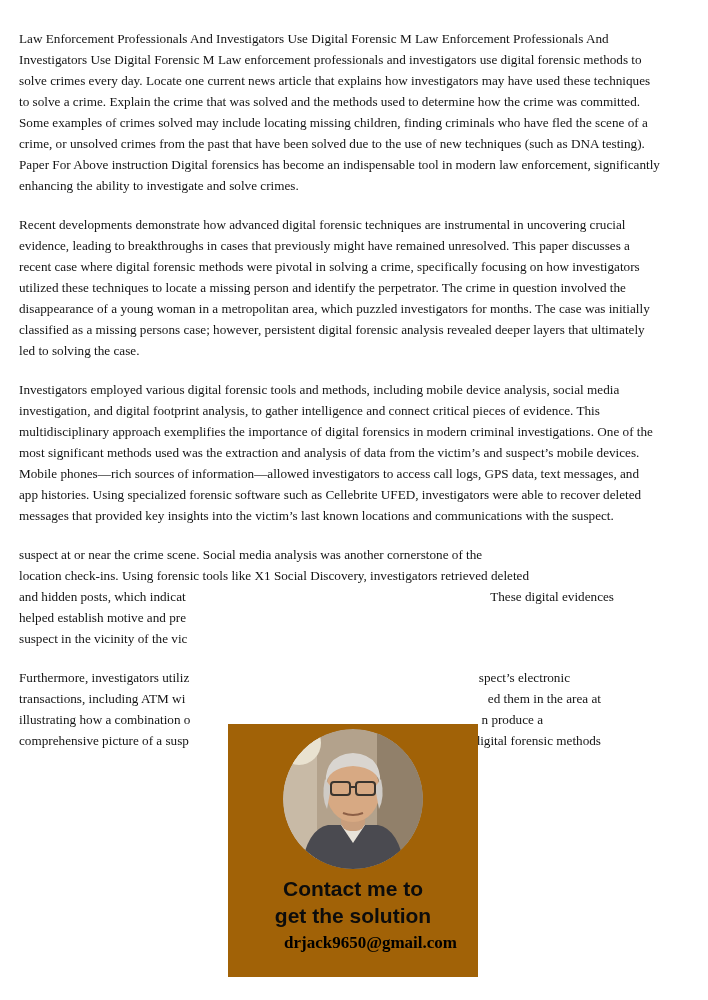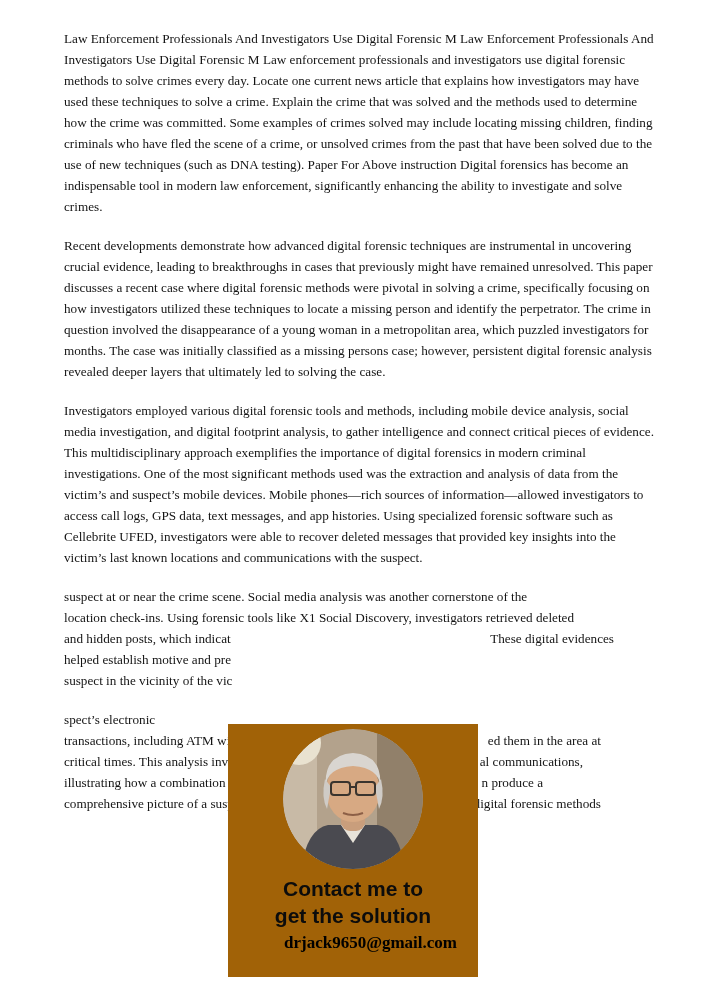--- a/index.html
+++ b/index.html
@@ -6,21 +6,21 @@
   .page {
     position:relative;
     width:708px; height:1000px;
     background:#ffffff;
     overflow:hidden;
     font-family:"Liberation Serif", serif;
     font-size:13.2px;
     line-height:21px;
     color:#141414;
   }
-  .content { padding:28px 47px 0 64px; }
+  .content { padding:28px 47px 0 19px; }
   .para { margin:0 0 18px 0; text-align:left; }
   .frag-line { display:flex; justify-content:space-between; }
   .frag-line .frag { white-space:nowrap; }
 
   .ad {
     position:absolute;
     left:228px; top:724px;
     width:250px; height:253px;
     background:#a16207;
     text-align:center;
@@ -68,29 +68,26 @@
         <span class="frag" style="margin-right:47px;">These digital evidences</span>
       </div>
       <div class="frag-line">
         <span class="frag">helped establish motive and pre</span>
       </div>
       <div>suspect in the vicinity of the vic</div>
     </div>
 
     <div class="para">
       <div class="frag-line">
+        <span class="frag">Furthermore, investigators utiliz</span>
         <span class="frag" style="margin-right:91px;">spect’s electronic</span>
       </div>
       <div class="frag-line">
         <span class="frag">transactions, including ATM wi</span>
         <span class="frag" style="margin-right:60px;">ed them in the area at</span>
-      </div>
-      <div class="frag-line">
-        <span class="frag">critical times. This analysis inv</span>
-        <span class="frag" style="margin-right:78px;">al communications,</span>
       </div>
       <div class="frag-line">
         <span class="frag">illustrating how a combination o</span>
         <span class="frag" style="margin-right:118px;">n produce a</span>
       </div>
       <div class="frag-line">
         <span class="frag">comprehensive picture of a susp</span>
         <span class="frag" style="margin-right:60px;">digital forensic methods</span>
       </div>
     </div>

